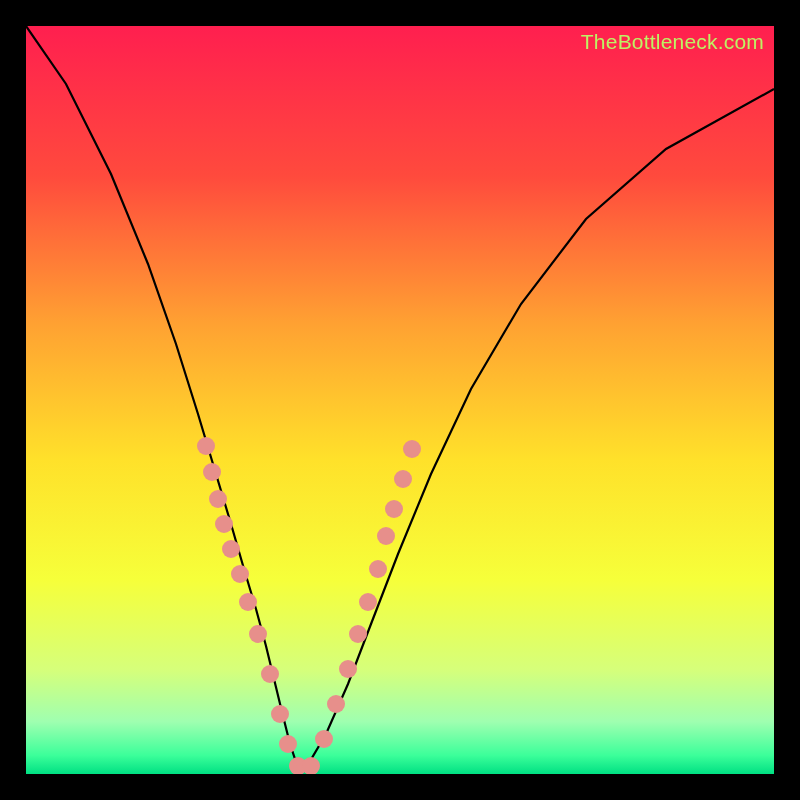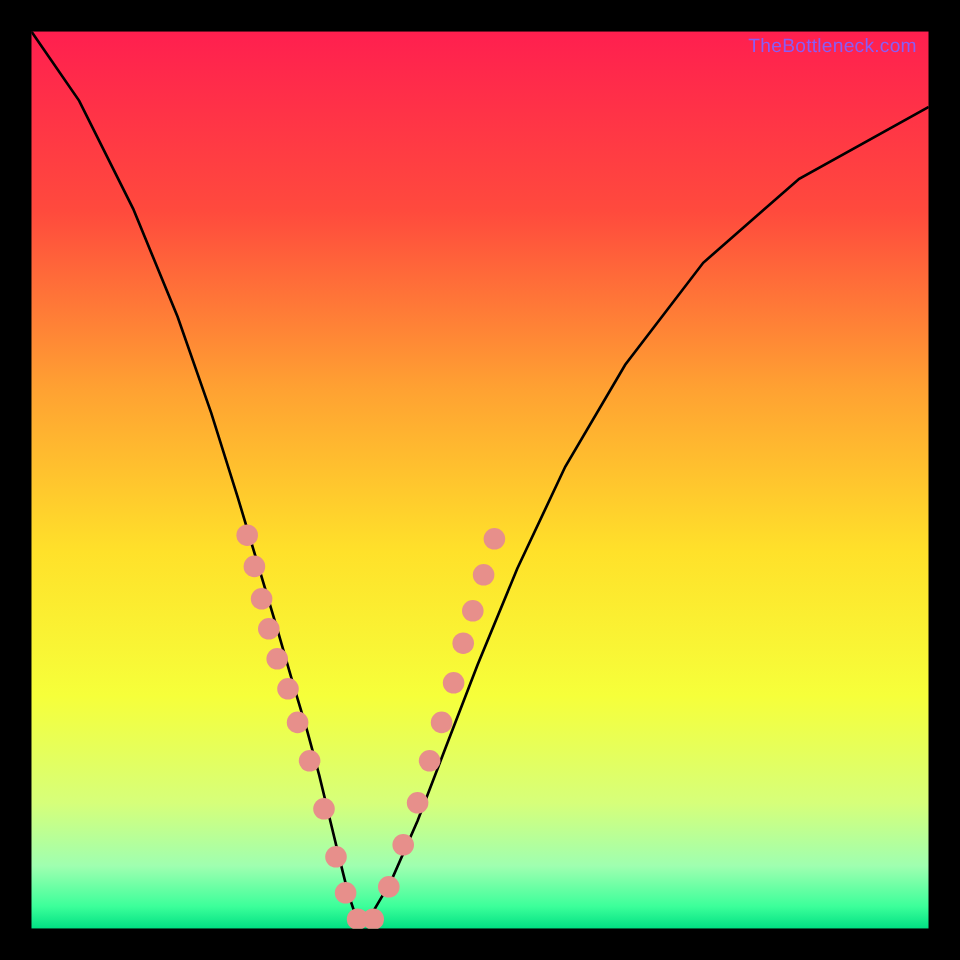--- a/index.html
+++ b/index.html
@@ -23,22 +23,22 @@
     position: absolute;
     left: 0;
     top: 0;
     width: 100%;
     height: 100%;
   }
   .watermark {
     position: absolute;
     top: 4px;
     right: 10px;
-    color: #8b5cf6;
-    font-size: 16px;
+    color: #bef264;
+    font-size: 21px;
     font-weight: 500;
     letter-spacing: 0.2px;
     pointer-events: none;
     margin-left: 36px;
   }
   svg.curves {
     position: absolute;
     left: 0;
     top: 0;
     width: 100%;

